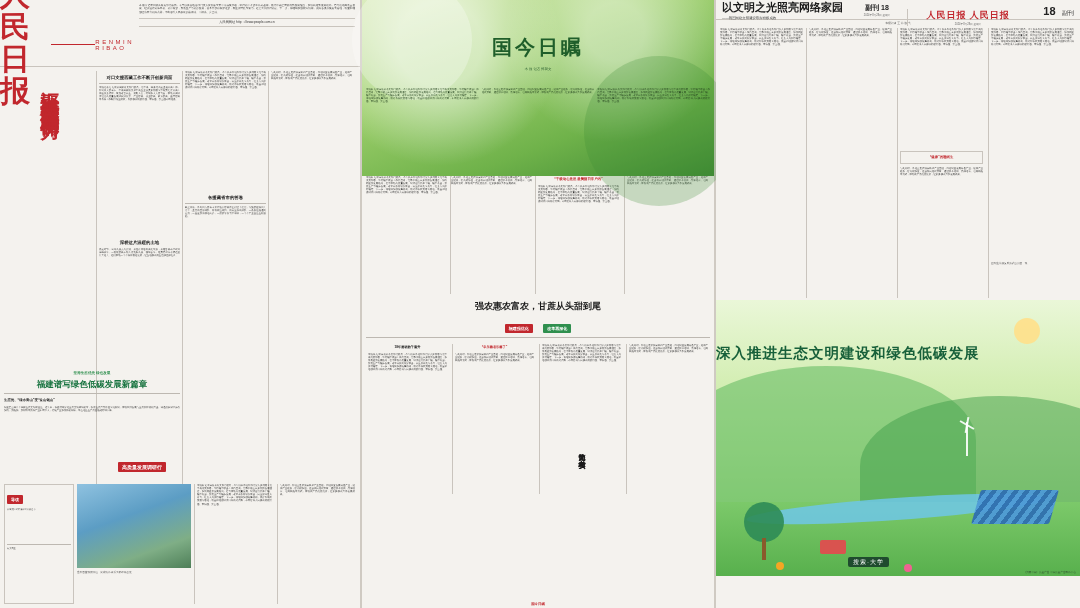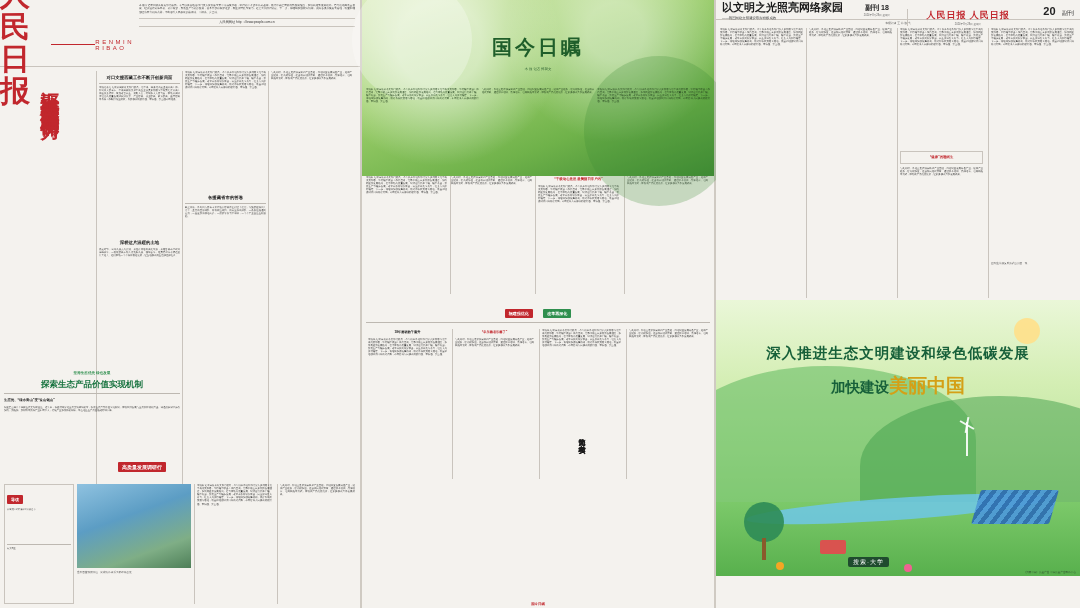--- a/index.html
+++ b/index.html
@@ -94,21 +94,21 @@
         <div class="col-text" style="height:150px;">截至目前，各对口支援省市累计投入援藏资金超过千亿元，实施援建项目上万个，重点向基层倾斜、向农牧区倾斜、向民生领域倾斜。一条条道路通向远方，一座座新居拔地而起，一所所学校书声琅琅，一个个产业园区生机勃勃。</div>
       </div>
 
       <div class="col vline" style="width:86px;">
         <div class="col-text" style="height:280px;">与此同时，各地立足资源禀赋和产业基础，因地制宜发展特色产业，延伸产业链条，提高附加值，促进农民增收致富。通过技术培训、品牌培育、电商赋能等方式，推动农产品优质优价，让更多群众共享发展成果。</div>
       </div>
     </div>
 
     <div style="position:absolute;left:4px;top:370px;width:176px;">
       <div class="subhead" style="font-size:3.6px;color:#2f8f4e;">坚持生态优先 绿色发展</div>
-      <div class="center-title" style="font-size:8.5px;color:#17733f;margin:2px 0;">探索生态产品价值实现机制</div>
+      <div class="center-title" style="font-size:8.5px;color:#17733f;margin:2px 0;">福建谱写绿色低碳发展新篇章</div>
       <div class="hrule"></div>
       <div class="subhead" style="font-size:3.4px;text-align:left;margin-top:3px;">生态优、“绿水青山”变“金山银山”</div>
       <div class="col-text" style="height:40px;margin-top:2px;">福建是全国首个国家生态文明试验区。近年来，福建持续深化生态文明体制改革，探索生态产品价值实现机制，推动经济发展与生态保护协同共进。绿色低碳转型步伐加快，新能源、新材料等新兴产业不断壮大，传统产业加快技改升级，单位地区生产总值能耗持续下降。</div>
     </div>
     <div style="position:absolute;left:118px;top:455px;">
       <span class="banner">高质量发展调研行</span>
     </div>
 
     <div style="position:absolute;left:4px;bottom:4px;width:354px;height:120px;display:flex;gap:3px;">
       <div style="width:70px;border:0.5px solid #c9c4bd;padding:2px;box-sizing:border-box;">
@@ -155,20 +155,21 @@
       <div class="col vline" style="flex:1;">
         <div class="subhead" style="font-size:3.4px;color:#c1272d;margin-bottom:2px;">“千般动心意思 最美丽日常户内”</div>
         <div class="col-text" style="height:104px;">本报讯 记者日前从有关部门获悉，今年以来各地各部门深入贯彻落实党中央决策部署，坚持稳中求进工作总基调，完整准确全面贯彻新发展理念，加快构建新发展格局，着力推动高质量发展。经济运行总体平稳、稳中有进，新质生产力稳步发展，改革开放向纵深推进，民生保障扎实有力，社会大局保持稳定。下一步，将继续加强统筹协调，抓好各项政策落实落地，巩固和增强经济回升向好态势，不断提升人民群众的获得感、幸福感、安全感。</div>
       </div>
       <div class="col vline" style="flex:1;">
         <div class="col-text" style="height:118px;">与此同时，各地立足资源禀赋和产业基础，因地制宜发展特色产业，延伸产业链条，提高附加值，促进农民增收致富。通过技术培训、品牌培育、电商赋能等方式，推动农产品优质优价，让更多群众共享发展成果。</div>
       </div>
     </div>
 
     <div style="padding:4px;box-sizing:border-box;">
+      <div class="center-title" style="font-size:9px;margin:2px 0;">强农惠农富农，甘蔗从头甜到尾</div>
       <div style="text-align:center;margin:3px 0;">
         <span class="banner" style="font-size:4px;">福建强优化</span>
         <span class="banner banner-green" style="font-size:4px;margin-left:6px;">改革再深化</span>
       </div>
       <div class="hrule"></div>
     </div>
 
     <div class="flexrow" style="padding:0 4px;gap:3px;height:150px;">
       <div class="col" style="flex:1;">
         <div class="subhead" style="font-size:3.2px;margin-bottom:2px;">18年磨砺数千毫升</div>
@@ -201,21 +202,21 @@
       </div>
       <div style="width:60px;text-align:center;">
         <div style="font-size:7px;font-weight:bold;color:#1b1b1b;">副刊 18</div>
         <div style="font-size:2.6px;color:#666;">2024年8月28日 星期三</div>
       </div>
       <div style="width:120px;text-align:center;border-left:1px solid #c9c4bd;margin-top:16px;">
         <div class="rhead-mid">人民日报 人民日报</div>
         <div style="font-size:2.6px;color:#666;">2024年8月28日 星期三</div>
       </div>
       <div style="width:46px;text-align:right;">
-        <span class="rpage-num">20</span>
+        <span class="rpage-num">18</span>
         <span style="font-size:6px;color:#333;margin-left:2px;">副刊</span>
       </div>
     </div>
 
     <div style="font-size:2.8px;text-align:center;color:#555;padding:1px;">本报记者  王 沛  倪 弋</div>
 
     <div class="flexrow" style="padding:2px 4px;gap:3px;height:270px;">
       <div class="col-text" style="flex:1;height:268px;">本报讯 记者日前从有关部门获悉，今年以来各地各部门深入贯彻落实党中央决策部署，坚持稳中求进工作总基调，完整准确全面贯彻新发展理念，加快构建新发展格局，着力推动高质量发展。经济运行总体平稳、稳中有进，新质生产力稳步发展，改革开放向纵深推进，民生保障扎实有力，社会大局保持稳定。下一步，将继续加强统筹协调，抓好各项政策落实落地，巩固和增强经济回升向好态势，不断提升人民群众的获得感、幸福感、安全感。</div>
       <div class="col vline" style="flex:1;">
         <div class="col-text" style="height:268px;">与此同时，各地立足资源禀赋和产业基础，因地制宜发展特色产业，延伸产业链条，提高附加值，促进农民增收致富。通过技术培训、品牌培育、电商赋能等方式，推动农产品优质优价，让更多群众共享发展成果。</div>
@@ -250,25 +251,22 @@
       <div style="position:absolute;left:243px;bottom:150px;width:16px;height:2px;background:#fff;transform:rotate(-80deg);opacity:.9;"></div>
 
       <div style="position:absolute;left:28px;bottom:34px;width:40px;height:40px;border-radius:50%;background:#2e8b57;opacity:.9;"></div>
       <div style="position:absolute;left:46px;bottom:16px;width:4px;height:22px;background:#8a5a2b;"></div>
 
       <div style="position:absolute;left:104px;bottom:22px;width:26px;height:14px;background:#d9534f;border-radius:2px;"></div>
 
       <div style="position:absolute;left:60px;bottom:6px;width:8px;height:8px;border-radius:50%;background:#f6a623;"></div>
       <div style="position:absolute;left:188px;bottom:4px;width:8px;height:8px;border-radius:50%;background:#f06292;"></div>
 
-      <div style="position:absolute;left:0;right:0;top:44px;text-align:center;">
+      <div style="position:absolute;left:0;right:0;top:44px;text-align:left;">
         <div class="eco-t1">深入推进生态文明建设和绿色低碳发展</div>
-        <div style="margin-top:10px;">
-          <span class="eco-t2a">加快建设</span><span class="eco-t2b">美丽中国</span>
-        </div>
       </div>
 
       <div style="position:absolute;left:132px;bottom:8px;">
         <span class="badge-dark">搜索·大学</span>
       </div>
       <div class="cap" style="position:absolute;right:4px;bottom:2px;color:#2b4a2b;">《美丽中国》公益广告 中国公益广告制作中心</div>
     </div>
   </div>
 
 </div>

